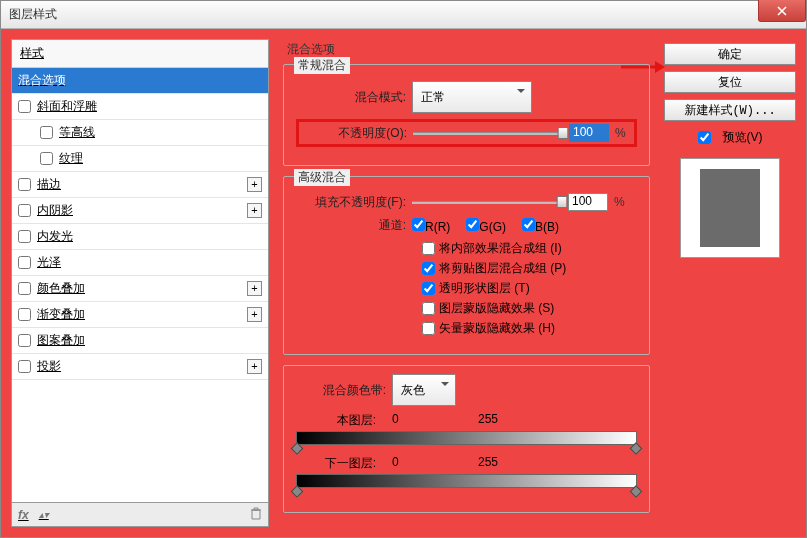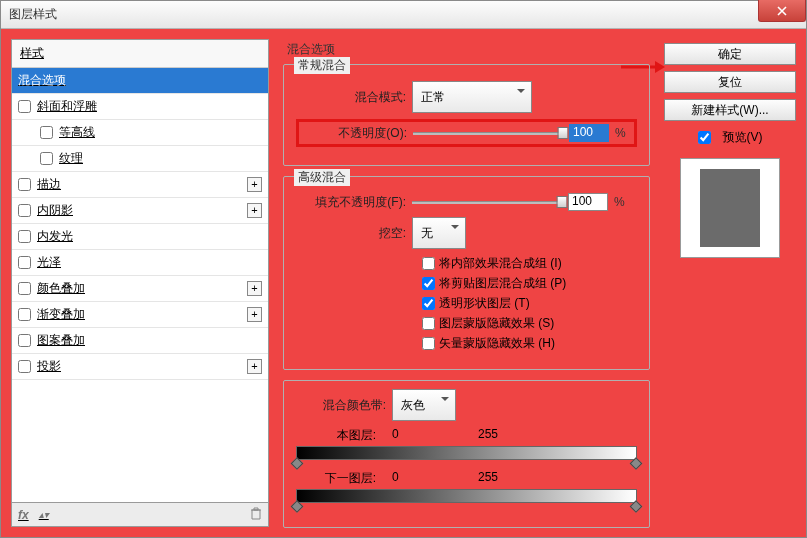--- a/index.html
+++ b/index.html
@@ -41,21 +41,21 @@
 .chlist { margin-left: 126px; }
 .chlist .cb-item { display: flex; align-items: center; gap: 4px; margin: 3px 0; }
 input[type=checkbox] { width: 13px; height: 13px; margin: 0; }
 .gradient-bar { height: 14px; border: 1px solid #666; position: relative; margin: 2px 0 10px 0; }
 .gradient-bw { background: linear-gradient(to right, #000, #fff); }
 .grad-marker { position: absolute; bottom: -9px; width: 9px; height: 9px; background: #888; border: 1px solid #444; transform: translateX(-50%) rotate(45deg); }
 .blend-labels { display: flex; margin: 2px 0 2px 0; }
 .blend-labels .bl-label { width: 96px; text-align: right; padding-right: 16px; }
 .blend-labels .bl-val { width: 86px; text-align: left; }
 .right-panel { width: 132px; display: flex; flex-direction: column; align-items: stretch; gap: 6px; padding-top: 4px; }
-.btn { height: 22px; border: 1px solid #8b8b8b; background: linear-gradient(#fdfdfd,#e4e4e4); border-radius: 0; display: flex; align-items: center; justify-content: center; cursor: pointer; }
+.btn { height: 22px; border: 1px solid #8b8b8b; background: linear-gradient(#fdfdfd,#e4e4e4); border-radius: 0; display: flex; align-items: center; justify-content: center; cursor: pointer; font-family: Liberation Mono, monospace; }
 .preview-check { display: flex; align-items: center; justify-content: center; gap: 12px; margin-top: 2px; }
 .preview-box { width: 100px; height: 100px; background: #fff; border: 1px solid #999; margin: 6px auto 0; display: flex; align-items: center; justify-content: center; }
 .preview-swatch { width: 60px; height: 78px; background: #6b6b6b; }
 .arrow-annot { position: absolute; left: 620px; top: 53px; color: #e01515; font-size: 22px; pointer-events: none; }
 .arrow-annot svg { width: 44px; height: 14px; }
 </style>
 </head>
 <body>
 
 <div class="dialog">
@@ -173,24 +173,24 @@
         <div class="row">
           <div class="row-label">填充不透明度(F):</div>
           <div class="slider" style="width:150px;flex:0 0 150px">
             <div class="slider-track"></div>
               <div class="slider-thumb" style="left:100%"></div>
           </div>
           <div class="num-input">100</div>
           <span class="pct">%</span>
         </div>
         <div class="row">
-          <div class="row-label">挖空:</div>
-          <div class="select small">
-              <span>无</span>
-            </div>
+          <div class="row-label">通道:</div>
+          <span class="cb-item"><input type="checkbox" checked="" style=""><span>R(R)</span></span>
+          <span class="cb-item" style="margin-left:10px"><input type="checkbox" checked="" style=""><span>G(G)</span></span>
+          <span class="cb-item" style="margin-left:10px"><input type="checkbox" checked="" style=""><span>B(B)</span></span>
         </div>
         <div class="chlist" id="adv-options">
             <div class="cb-item">
               <input type="checkbox" style="">
               <span>将内部效果混合成组 (I)</span>
             </div>
             <div class="cb-item">
               <input type="checkbox" checked="" style="">
               <span>将剪贴图层混合成组 (P)</span>
             </div>

